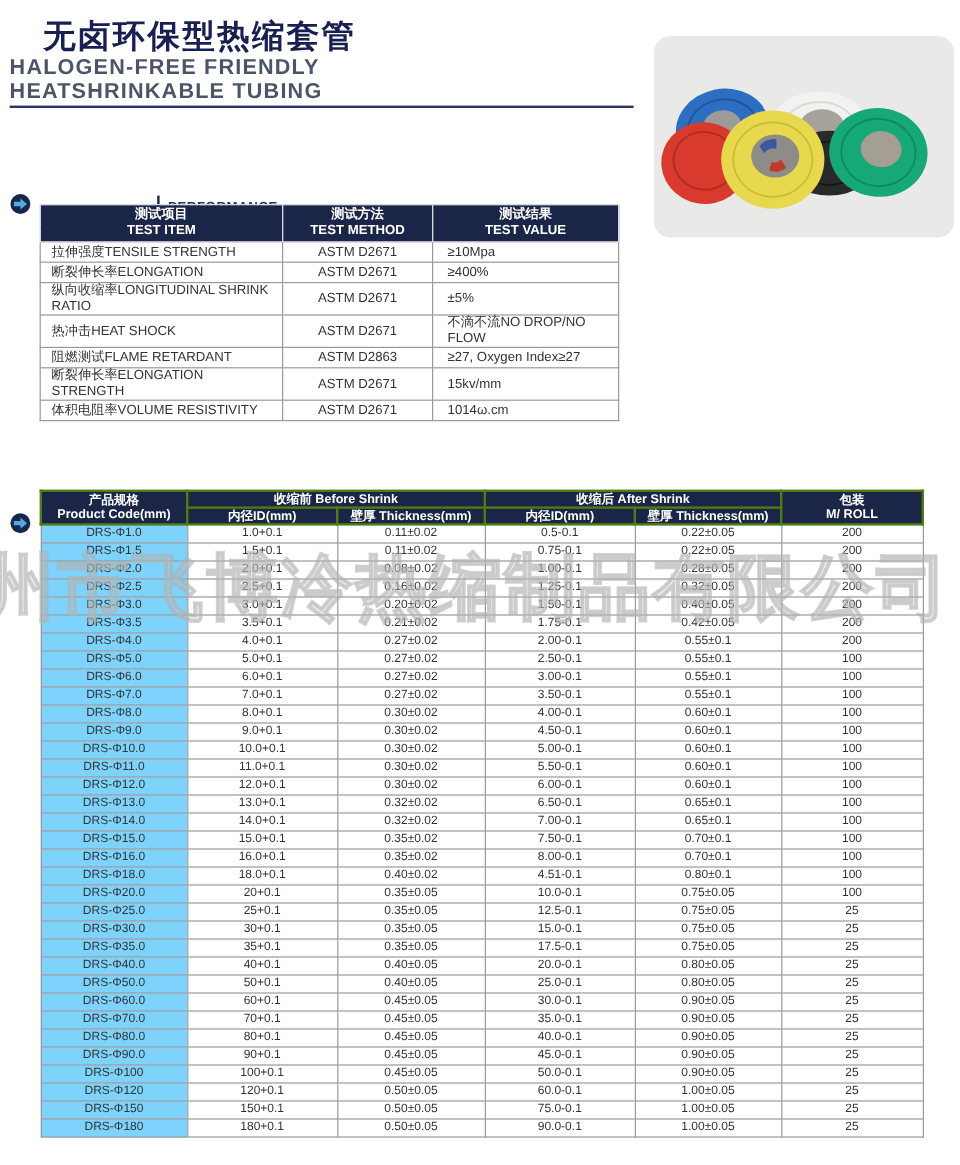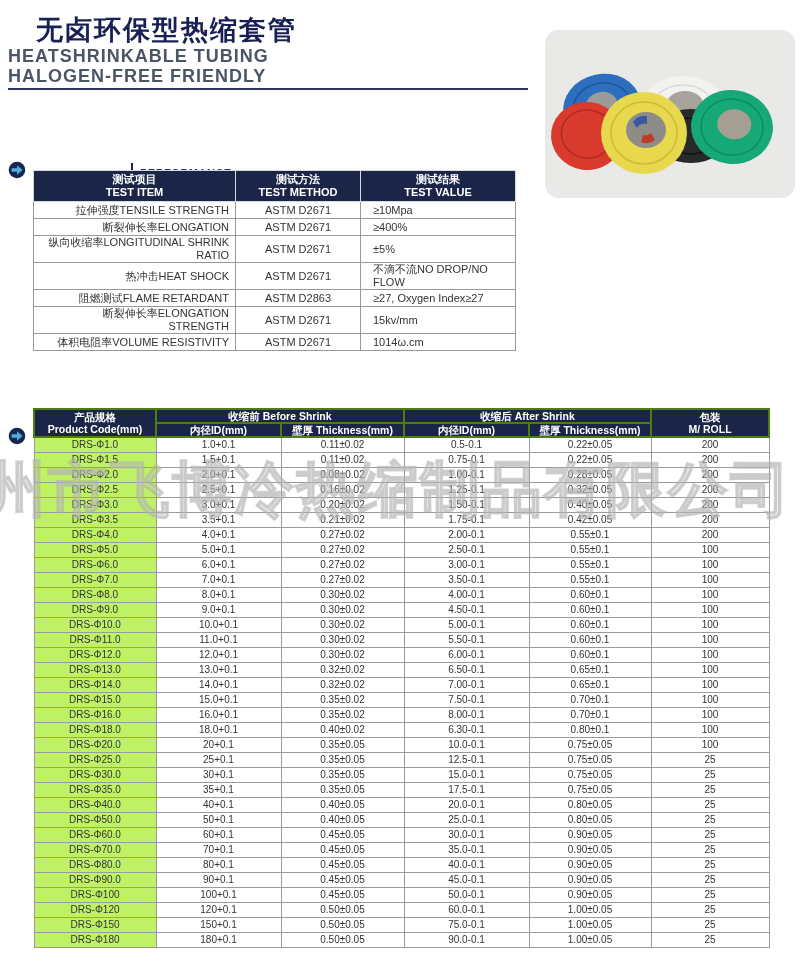--- a/index.html
+++ b/index.html
@@ -44,54 +44,54 @@
     position:absolute; top:170px; left:33px; width:482px;
   }
   .perf-table th {
     background:#1a2547; color:#ffffff; font-size:11px; font-weight:bold;
     border:1px solid #d8d8e2; padding:2px 0; line-height:13px; height:30px;
   }
   .perf-table td {
     border:1px solid #999999; background:#ffffff; color:#333333;
     font-size:11px; height:17px; padding:0 6px; line-height:13px;
   }
-  .perf-table td.c0 { text-align:right; padding-left:9px; }
+  .perf-table td.c0 { text-align:left; padding-left:9px; }
   .perf-table td.c1 { text-align:center; }
   .perf-table td.c2 { text-align:left; padding-left:12px; }
   
   .spec-table {
     position:absolute; top:408px; left:33px; width:735px;
   }
   .spec-table th {
     background:#1a2547; color:#ffffff; font-size:10.5px; font-weight:bold;
     border:2px solid #4d7c0f; padding:0; line-height:12px; height:13px;
   }
   .spec-table td {
     border:1px solid #9a9a9a; background:#ffffff; color:#333333;
     font-size:10px; height:14px; line-height:14px; padding:0; text-align:center;
   }
-  .spec-table tbody td:first-child { background:#bef264; }
+  .spec-table tbody td:first-child { background:#7dd3fc; }
   
   .watermark {
     position:absolute; top:450px; left:-14px; z-index:6;
     font-size:60px; font-weight:bold; white-space:nowrap;
     color:rgba(195,195,195,0.30);
     -webkit-text-stroke:1.5px rgba(175,175,175,0.55);
     letter-spacing:2px; pointer-events:none;
   }
 </style>
 </head>
 <body>
 
 <div class="page">
 
   <div class="title-zh">无卤环保型热缩套管</div>
   <div class="subtitle-en">
+    <div>HALOGEN-FREE FRIENDLY</div>
     <div>HEATSHRINKABLE TUBING</div>
-    <div>HALOGEN-FREE FRIENDLY</div>
   </div>
   <div class="header-rule"></div>
 
   <div class="product-photo">
     <svg width="250" height="168" viewBox="0 0 250 168">
       <rect x="0" y="0" width="250" height="168" rx="14" fill="#e9e9e7"></rect>
 
       <g transform="rotate(-12 57 77)">
         <ellipse cx="57" cy="77" rx="39" ry="33" fill="#2c6fc0"></ellipse>
         <ellipse cx="57" cy="77" rx="29" ry="24" fill="none" stroke-width="1.5" stroke="#1f549a"></ellipse>
@@ -390,21 +390,21 @@
           <td>16.0+0.1</td>
           <td>0.35±0.02</td>
           <td>8.00-0.1</td>
           <td>0.70±0.1</td>
           <td>100</td>
         </tr>
         <tr>
           <td>DRS-Φ18.0</td>
           <td>18.0+0.1</td>
           <td>0.40±0.02</td>
-          <td>6.30-0.1</td>
+          <td>4.51-0.1</td>
           <td>0.80±0.1</td>
           <td>100</td>
         </tr>
         <tr>
           <td>DRS-Φ20.0</td>
           <td>20+0.1</td>
           <td>0.35±0.05</td>
           <td>10.0-0.1</td>
           <td>0.75±0.05</td>
           <td>100</td>

